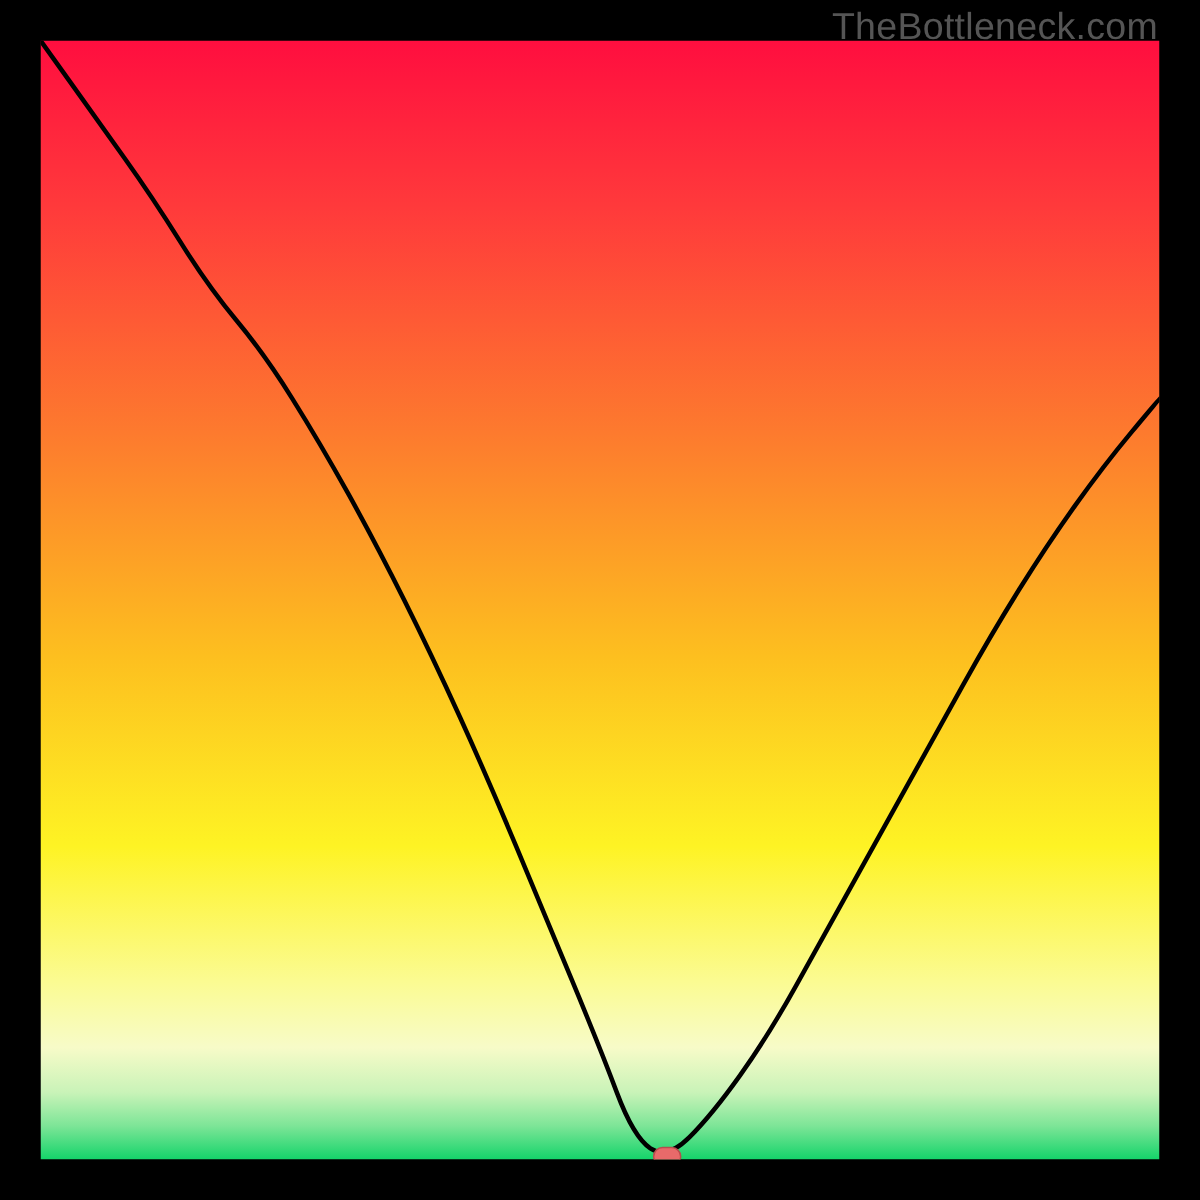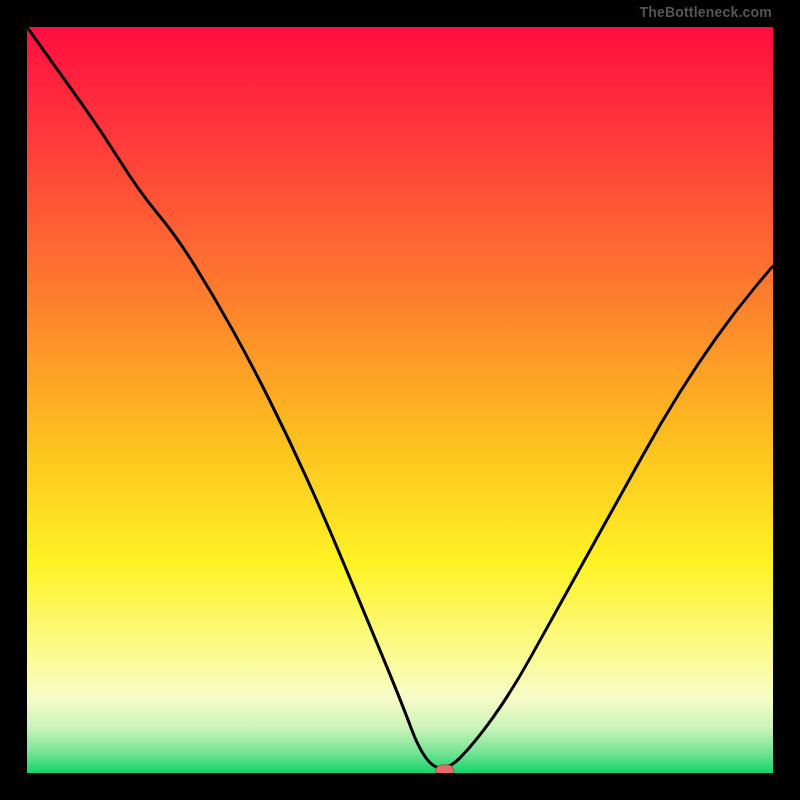--- a/index.html
+++ b/index.html
@@ -24,22 +24,22 @@
     left: 0;
     top: 0;
     width: 746px;
     height: 746px;
   }
   .watermark {
     position: absolute;
     right: 28px;
     top: 4px;
     color: #555;
-    font-size: 14px;
-    font-weight: 700;
+    font-size: 25px;
+    font-weight: 400;
     letter-spacing: 0.2px;
   }
   svg { display: block; }
 </style>
 </head>
 <body>
 
 <div class="frame">
   <svg class="plot-area" width="746" height="746" viewBox="0 0 746 746">
     <defs>

